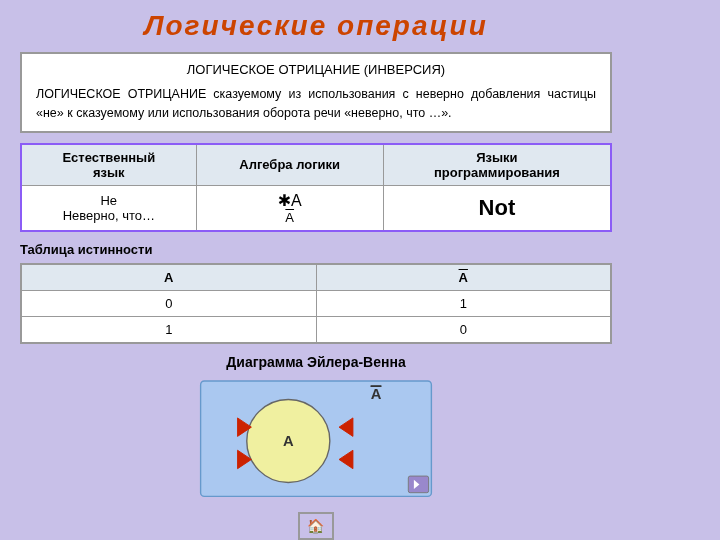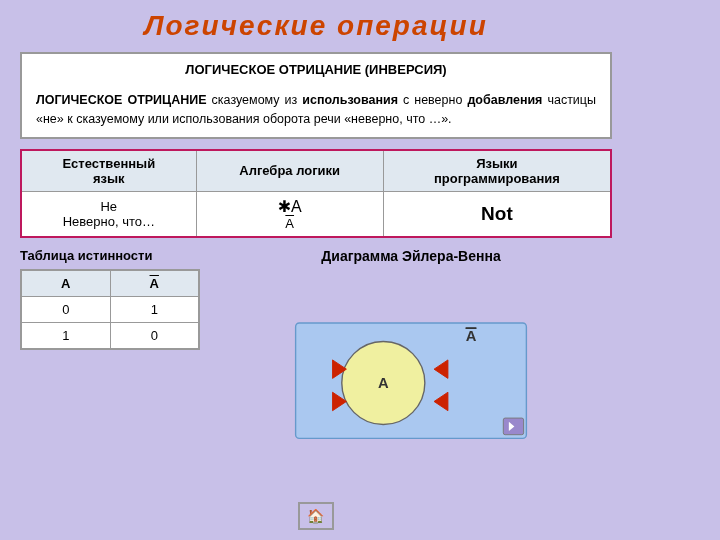--- a/index.html
+++ b/index.html
@@ -28,41 +28,41 @@
       letter-spacing: 2px;
     }
     .main-box {
       background: white;
       border: 2px solid #999;
       padding: 8px 14px;
       margin-bottom: 10px;
     }
     .main-box .heading {
       font-size: 13px;
-      font-weight: bold;
-      text-align: center;
-      margin-bottom: 14px;
+      font-weight: normal;
+      text-align: center;
+      margin-bottom: 8px;
       color: #000;
     }
     .main-box .body-text {
       font-size: 12.5px;
       color: #000;
       line-height: 1.5;
       text-align: justify;
     }
     .main-box .body-text strong {
-      font-weight: bold;
+      font-weight: normal;
     }
     
     .operations-table {
       width: 100%;
       border-collapse: collapse;
       margin-bottom: 10px;
       background: white;
-      border: 2px solid #be185d;
+      border: 2px solid #8b5cf6;
     }
     .operations-table th, .operations-table td {
       border: 1px solid #999;
       text-align: center;
       padding: 5px 8px;
       font-size: 13px;
       color: #000;
     }
     .operations-table th {
       background: #e0e8f0;
@@ -71,21 +71,21 @@
     }
     .operations-table td.natural {
       text-align: center;
     }
     .overline {
       text-decoration: overline;
     }
     
     .bottom-section {
       display: flex;
-      flex-direction: row;
+      flex-direction: column;
       gap: 10px;
       flex: 1;
     }
     .truth-table-section {
       display: flex;
       flex-direction: column;
       min-width: 180px;
     }
     .truth-table-title {
       font-size: 13px;
@@ -144,21 +144,21 @@
       border: 2px solid #999;
       width: 36px;
       height: 28px;
       display: flex;
       align-items: center;
       justify-content: center;
       cursor: pointer;
       font-size: 14px;
     }
     .not-text {
-      font-size: 19px;
+      font-size: 22px;
       font-weight: bold;
     }
     .star-a {
       font-size: 16px;
     }
   </style>
 </head>
 <body>
 
 <div class="page">

